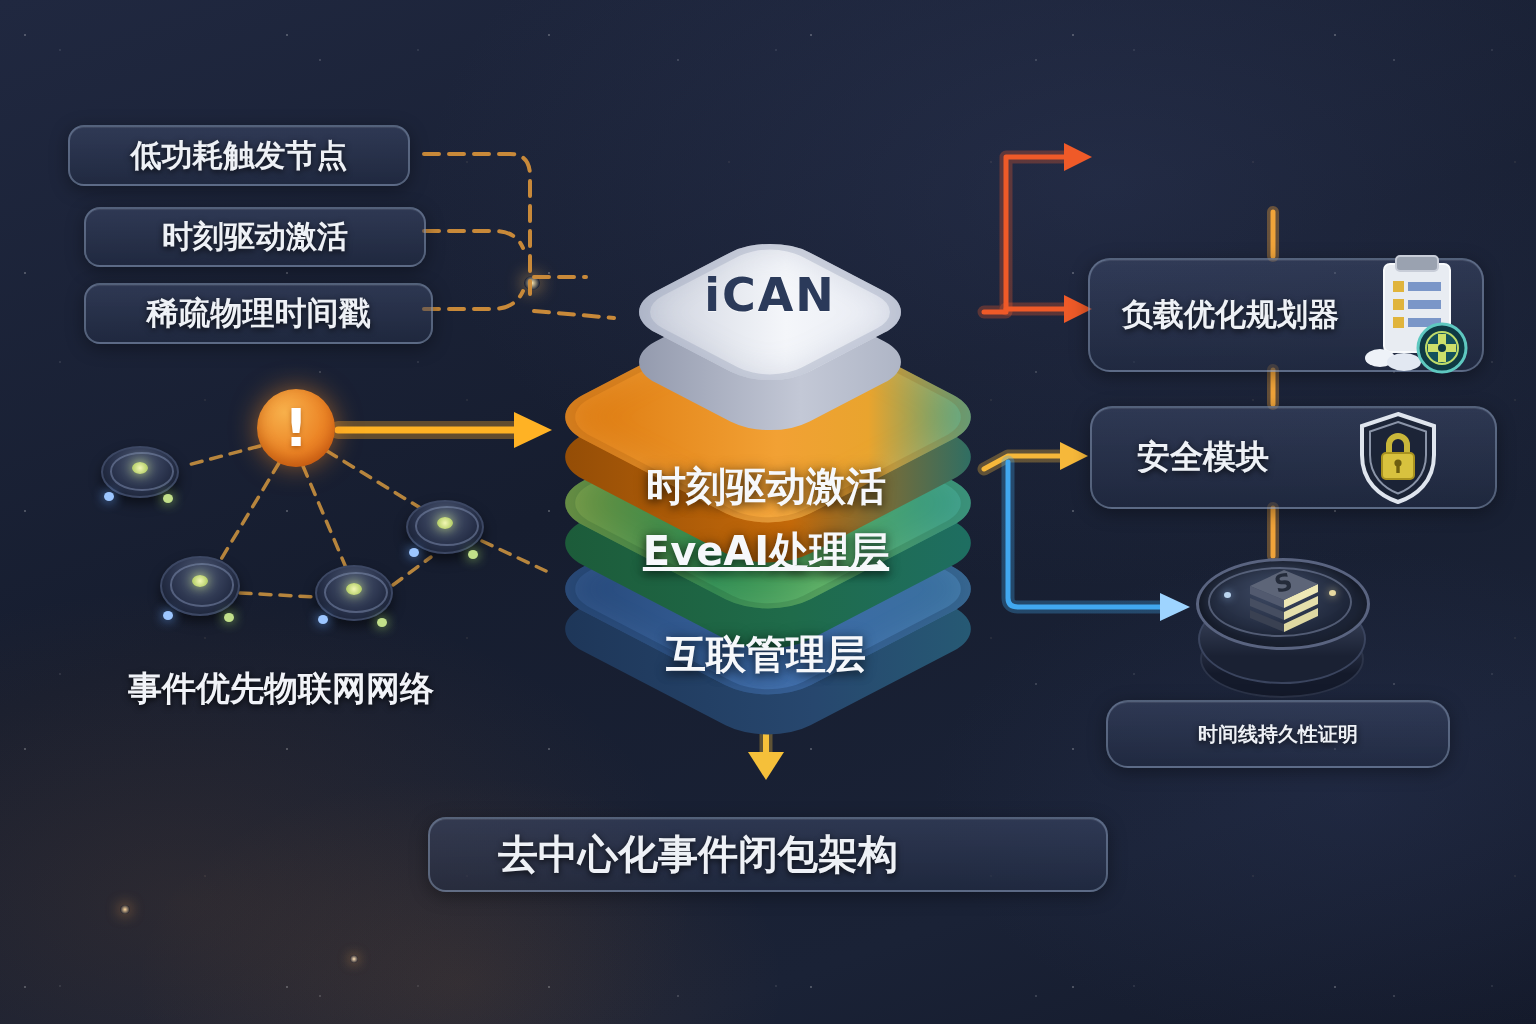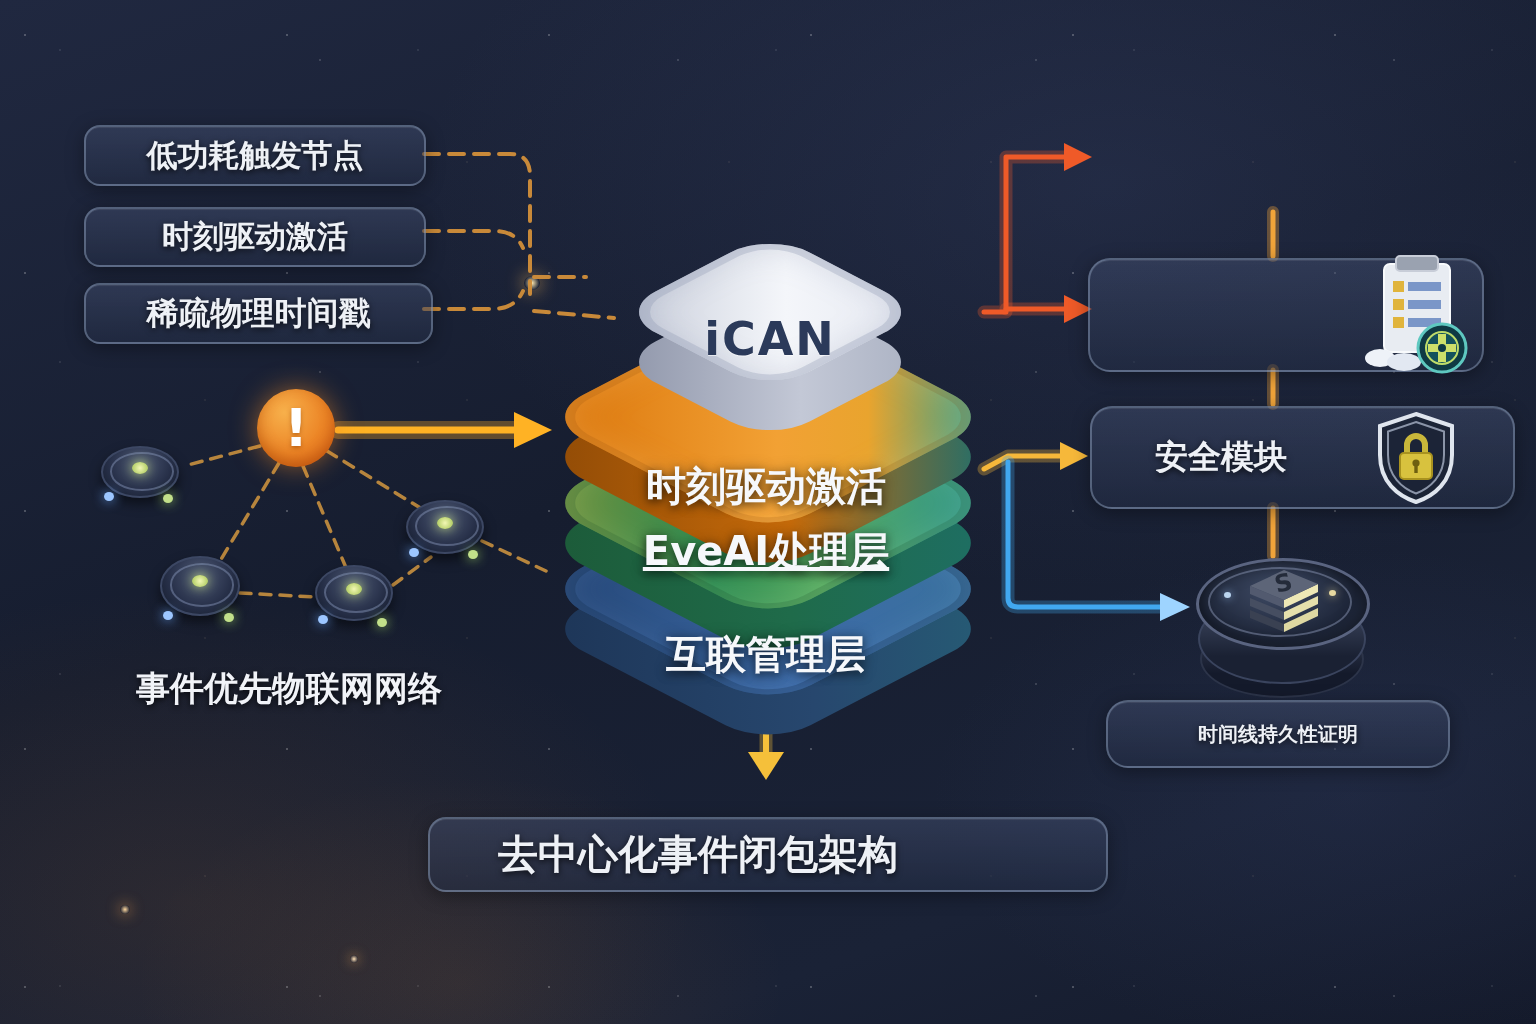--- a/index.html
+++ b/index.html
@@ -197,26 +197,26 @@
   <div class="dia lay o-face" style="left:607px;top:256px;">
       <div class="shape"></div>
     </div>
   <div class="dia cub c-side" style="left:661px;top:253px;">
       <div class="shape"></div>
     </div>
   <div class="dia cub c-face" style="left:661px;top:203px;">
       <div class="shape"></div>
     </div>
 
-  <div class="stack-label ican" style="left:660px;top:268px;margin-top:44px;">iCAN</div>
+  <div class="stack-label ican" style="left:660px;top:268px;">iCAN</div>
   <div class="stack-label" style="left:516px;top:459px;">时刻驱动激活</div>
   <div class="stack-label" style="left:516px;top:524px;text-decoration:underline;">EveAI处理层</div>
   <div class="stack-label" style="left:516px;top:627px;">互联管理层</div>
 
-  <div class="pill" style="left:84px;top:125px;width:338px;height:57px;font-size:31px;">
+  <div class="pill" style="left:68px;top:125px;width:338px;height:57px;font-size:31px;">
     <span class="lbl">低功耗触发节点</span>
   </div>
   <div class="pill" style="left:84px;top:207px;width:338px;height:56px;font-size:31px;">
     <span class="lbl">时刻驱动激活</span>
   </div>
   <div class="pill" style="left:84px;top:283px;width:345px;height:57px;font-size:32px;">
     <span class="lbl">稀疏物理时间戳</span>
   </div>
 
   <div class="alert" style="left:257px;top:389px;">
@@ -243,24 +243,25 @@
     <div class="led-b"></div>
       <div class="led-g"></div>
   </div>
   <div class="puck" style="left:315px;top:565px;width:78px;height:56px;">
     <div class="body"></div>
       <div class="ring"></div>
     <div class="core"></div>
     <div class="led-b"></div>
       <div class="led-g"></div>
   </div>
-  <div class="net-caption" style="left:136px;top:666px;">事件优先物联网网络</div>
+  <div class="net-caption" style="left:128px;top:666px;">事件优先物联网网络</div>
 
 
   <div class="pill big left-align" style="left:1088px;top:258px;width:360px;height:110px;font-size:31px;padding-left:32px;">
+    <span class="lbl">负载优化规划器</span>
     <svg class="icon-abs" style="right:8px;top:-6px;" width="112" height="122" viewBox="0 0 112 122">
       <rect x="22" y="10" width="66" height="88" rx="6" fill="#e8ecf2" stroke="#f8fafc" stroke-width="2"></rect>
       <rect x="34" y="2" width="42" height="15" rx="4" fill="#9aa2b0" stroke="#c8cdd8" stroke-width="2"></rect>
       <g>
         <rect x="31" y="27" width="11" height="11" fill="#e0b43c"></rect>
           <rect x="46" y="28" width="33" height="9" fill="#7a96c8"></rect>
         <rect x="31" y="45" width="11" height="11" fill="#e0b43c"></rect>
           <rect x="46" y="46" width="33" height="9" fill="#7a96c8"></rect>
         <rect x="31" y="63" width="11" height="11" fill="#e0b43c"></rect>
           <rect x="46" y="64" width="33" height="9" fill="#7a96c8"></rect>
@@ -268,21 +269,21 @@
       <ellipse cx="18" cy="104" rx="15" ry="9" fill="#eef2f8"></ellipse>
       <ellipse cx="42" cy="108" rx="17" ry="9" fill="#e2e8f2"></ellipse>
       <circle cx="80" cy="94" r="24" fill="#0f3a44" stroke="#5ec8c0" stroke-width="3"></circle>
       <circle cx="80" cy="94" r="16" fill="#14525c" stroke="#bedc6a" stroke-width="2"></circle>
       <rect x="66" y="90" width="28" height="8" fill="#cde06a"></rect>
       <rect x="76" y="80" width="8" height="28" fill="#cde06a"></rect>
       <circle cx="80" cy="94" r="4" fill="#0f3a44"></circle>
     </svg>
   </div>
 
-  <div class="pill big left-align" style="left:1090px;top:406px;width:358px;height:99px;font-size:33px;padding-left:63px;">
+  <div class="pill big left-align" style="left:1090px;top:406px;width:358px;height:99px;font-size:33px;padding-left:45px;">
     <span class="lbl">安全模块</span>
     <svg class="icon-abs" style="right:54px;top:2px;" width="86" height="96" viewBox="0 0 86 96">
       <path d="M43 4 L79 16 V45 C79 72 61 86 43 92 C25 86 7 72 7 45 V16 Z" fill="rgba(26,34,52,.85)" stroke="#dfe5ee" stroke-width="4"></path>
       <path d="M43 12 L71 21.5 V45 C71 66 57 78 43 83.5 C29 78 15 66 15 45 V21.5 Z" fill="none" stroke="#8a94a8" stroke-width="2"></path>
       <path d="M34 44 V35 a9 9 0 0 1 18 0 V44" fill="none" stroke="#c9b73a" stroke-width="6"></path>
       <rect x="27" y="43" width="32" height="26" rx="4" fill="#d8c23e" stroke="#a8921f" stroke-width="2"></rect>
       <circle cx="43" cy="53" r="3.6" fill="#6e5f10"></circle>
         <rect x="41.3" y="54" width="3.4" height="9" fill="#6e5f10"></rect>
     </svg>
   </div>

